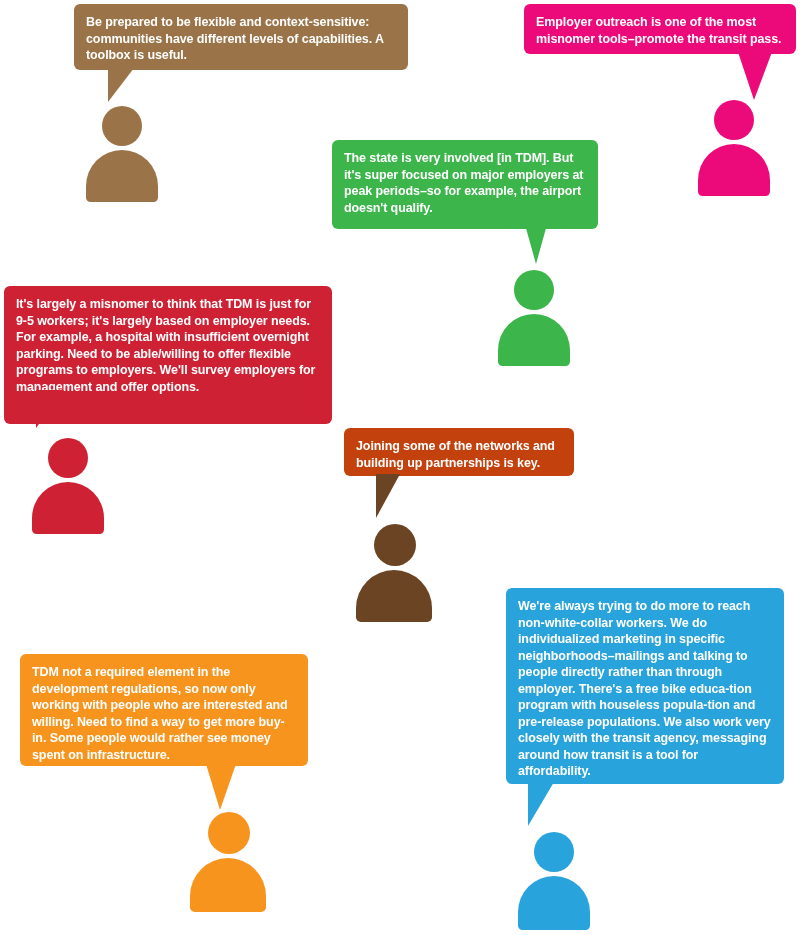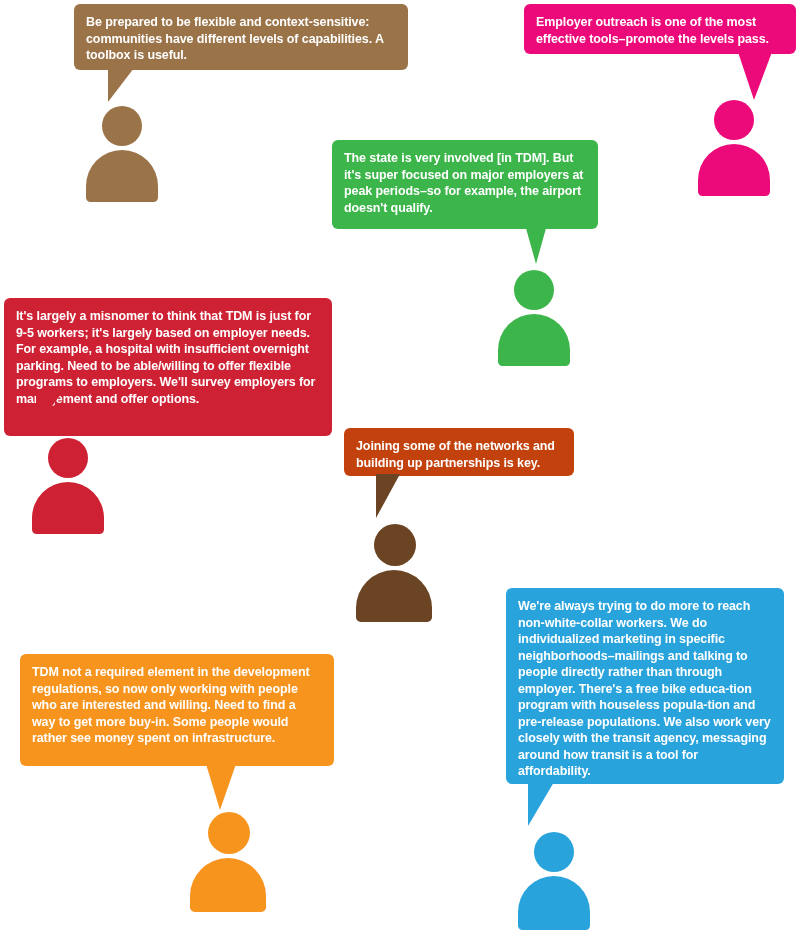--- a/index.html
+++ b/index.html
@@ -59,39 +59,39 @@
   <div class="quote-group" style="left:74px; top:4px;">
     <div class="bubble" style="left:0px; top:0px; width:334px; height:66px; background:#9b7348;">Be prepared to be flexible and context-sensitive: communities have different levels of capabilities. A toolbox is useful.</div>
     <div class="tail" style="left:34px; top:64px; border-left:0px solid transparent; border-right:26px solid transparent; border-top:34px solid #9b7348;"></div>
   </div>
   <div class="avatar" style="left:86px; top:106px; width:72px; height:96px;">
     <div class="head" style="left:16px; top:0px; width:40px; height:40px; background:#9b7348;"></div>
     <div class="body" style="left:0px; top:44px; width:72px; height:52px; background:#9b7348;"></div>
   </div>
 
   <div class="quote-group" style="left:524px; top:4px;">
-    <div class="bubble" style="left:0px; top:0px; width:272px; height:50px; background:#ec0a7b;">Employer outreach is one of the most effective tools–promote the levels pass.</div>
+    <div class="bubble" style="left:0px; top:0px; width:272px; height:50px; background:#ec0a7b;">Employer outreach is one of the most misnomer tools–promote the transit pass.</div>
     <div class="tail" style="left:214px; top:48px; border-left:16px solid transparent; border-right:18px solid transparent; border-top:48px solid #ec0a7b;"></div>
   </div>
   <div class="avatar" style="left:698px; top:100px; width:72px; height:96px;">
     <div class="head" style="left:16px; top:0px; width:40px; height:40px; background:#ec0a7b;"></div>
     <div class="body" style="left:0px; top:44px; width:72px; height:52px; background:#ec0a7b;"></div>
   </div>
 
   <div class="quote-group" style="left:332px; top:140px;">
     <div class="bubble" style="left:0px; top:0px; width:266px; height:89px; background:#3cb54a;">The state is very involved [in TDM]. But it's super focused on major employers at peak periods–so for example, the airport doesn't qualify.</div>
     <div class="tail" style="left:190px; top:74px; border-left:14px solid transparent; border-right:14px solid transparent; border-top:50px solid #3cb54a;"></div>
   </div>
   <div class="avatar" style="left:498px; top:270px; width:72px; height:96px;">
     <div class="head" style="left:16px; top:0px; width:40px; height:40px; background:#3cb54a;"></div>
     <div class="body" style="left:0px; top:44px; width:72px; height:52px; background:#3cb54a;"></div>
   </div>
 
   <div class="quote-group" style="left:4px; top:282px;">
-    <div class="bubble" style="left:0px; top:16px; width:328px; height:138px; background:#ce2134;">It's largely a misnomer to think that TDM is just for 9-5 workers; it's largely based on employer needs. For example, a hospital with insufficient overnight parking. Need to be able/willing to offer flexible programs to employers. We'll survey employers for management and offer options.</div>
+    <div class="bubble" style="left:0px; top:4px; width:328px; height:138px; background:#ce2134;">It's largely a misnomer to think that TDM is just for 9-5 workers; it's largely based on employer needs. For example, a hospital with insufficient overnight parking. Need to be able/willing to offer flexible programs to employers. We'll survey employers for management and offer options.</div>
     <div class="tail" style="left:32px; top:108px; border-left:0px solid transparent; border-right:28px solid transparent; border-top:38px solid #ce2134;"></div>
   </div>
   <div class="avatar" style="left:32px; top:438px; width:72px; height:96px;">
     <div class="head" style="left:16px; top:0px; width:40px; height:40px; background:#ce2134;"></div>
     <div class="body" style="left:0px; top:44px; width:72px; height:52px; background:#ce2134;"></div>
   </div>
 
   <div class="quote-group" style="left:344px; top:428px;">
     <div class="bubble" style="left:0px; top:0px; width:230px; height:48px; background:#c2410c;">Joining some of the networks and building up partnerships is key.</div>
     <div class="tail" style="left:32px; top:46px; border-left:0px solid transparent; border-right:24px solid transparent; border-top:44px solid #6b4423;"></div>
@@ -104,21 +104,21 @@
   <div class="quote-group" style="left:506px; top:588px;">
     <div class="bubble" style="left:0px; top:0px; width:278px; height:196px; background:#29a3dc;">We're always trying to do more to reach non-white-collar workers. We do individualized marketing in specific neighborhoods–mailings and talking to people directly rather than through employer. There's a free bike educa-tion program with houseless popula-tion and pre-release populations. We also work very closely with the transit agency, messaging around how transit is a tool for affordability.</div>
     <div class="tail" style="left:22px; top:194px; border-left:0px solid transparent; border-right:26px solid transparent; border-top:44px solid #29a3dc;"></div>
   </div>
   <div class="avatar" style="left:518px; top:832px; width:72px; height:98px;">
     <div class="head" style="left:16px; top:0px; width:40px; height:40px; background:#29a3dc;"></div>
     <div class="body" style="left:0px; top:44px; width:72px; height:54px; background:#29a3dc;"></div>
   </div>
 
   <div class="quote-group" style="left:20px; top:654px;">
-    <div class="bubble" style="left:0px; top:0px; width:314px; height:112px; background:#f7941e;">TDM not a required element in the development regulations, so now only working with people who are interested and willing. Need to find a way to get more buy-in. Some people would rather see money spent on infrastructure.</div>
+    <div class="bubble" style="left:0px; top:0px; width:288px; height:112px; background:#f7941e;">TDM not a required element in the development regulations, so now only working with people who are interested and willing. Need to find a way to get more buy-in. Some people would rather see money spent on infrastructure.</div>
     <div class="tail" style="left:186px; top:110px; border-left:14px solid transparent; border-right:16px solid transparent; border-top:46px solid #f7941e;"></div>
   </div>
   <div class="avatar" style="left:190px; top:812px; width:76px; height:100px;">
     <div class="head" style="left:18px; top:0px; width:42px; height:42px; background:#f7941e;"></div>
     <div class="body" style="left:0px; top:46px; width:76px; height:54px; background:#f7941e;"></div>
   </div>
 
 </div>
 
 </body></html>

